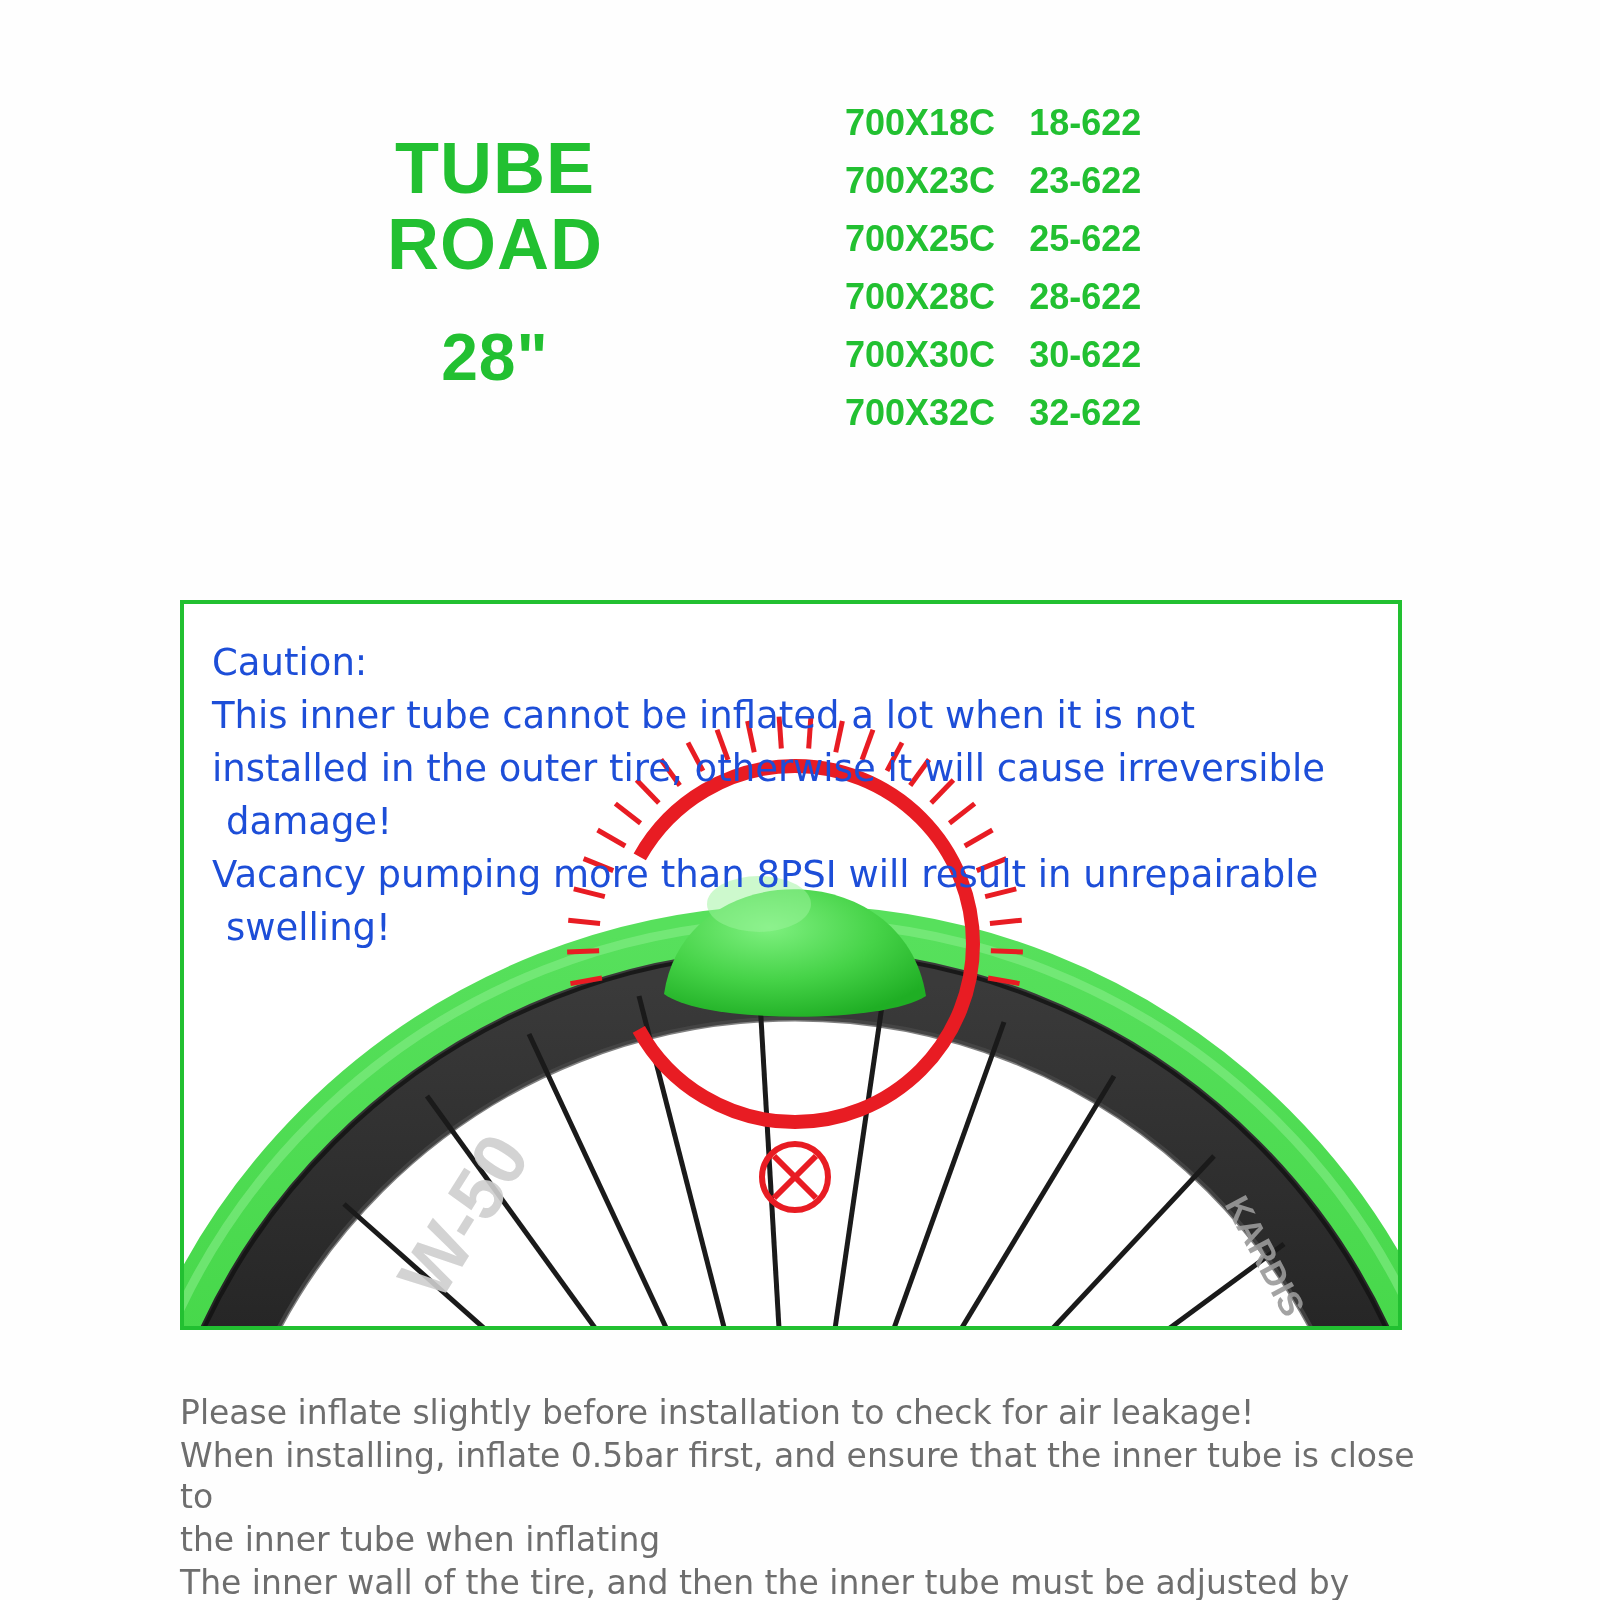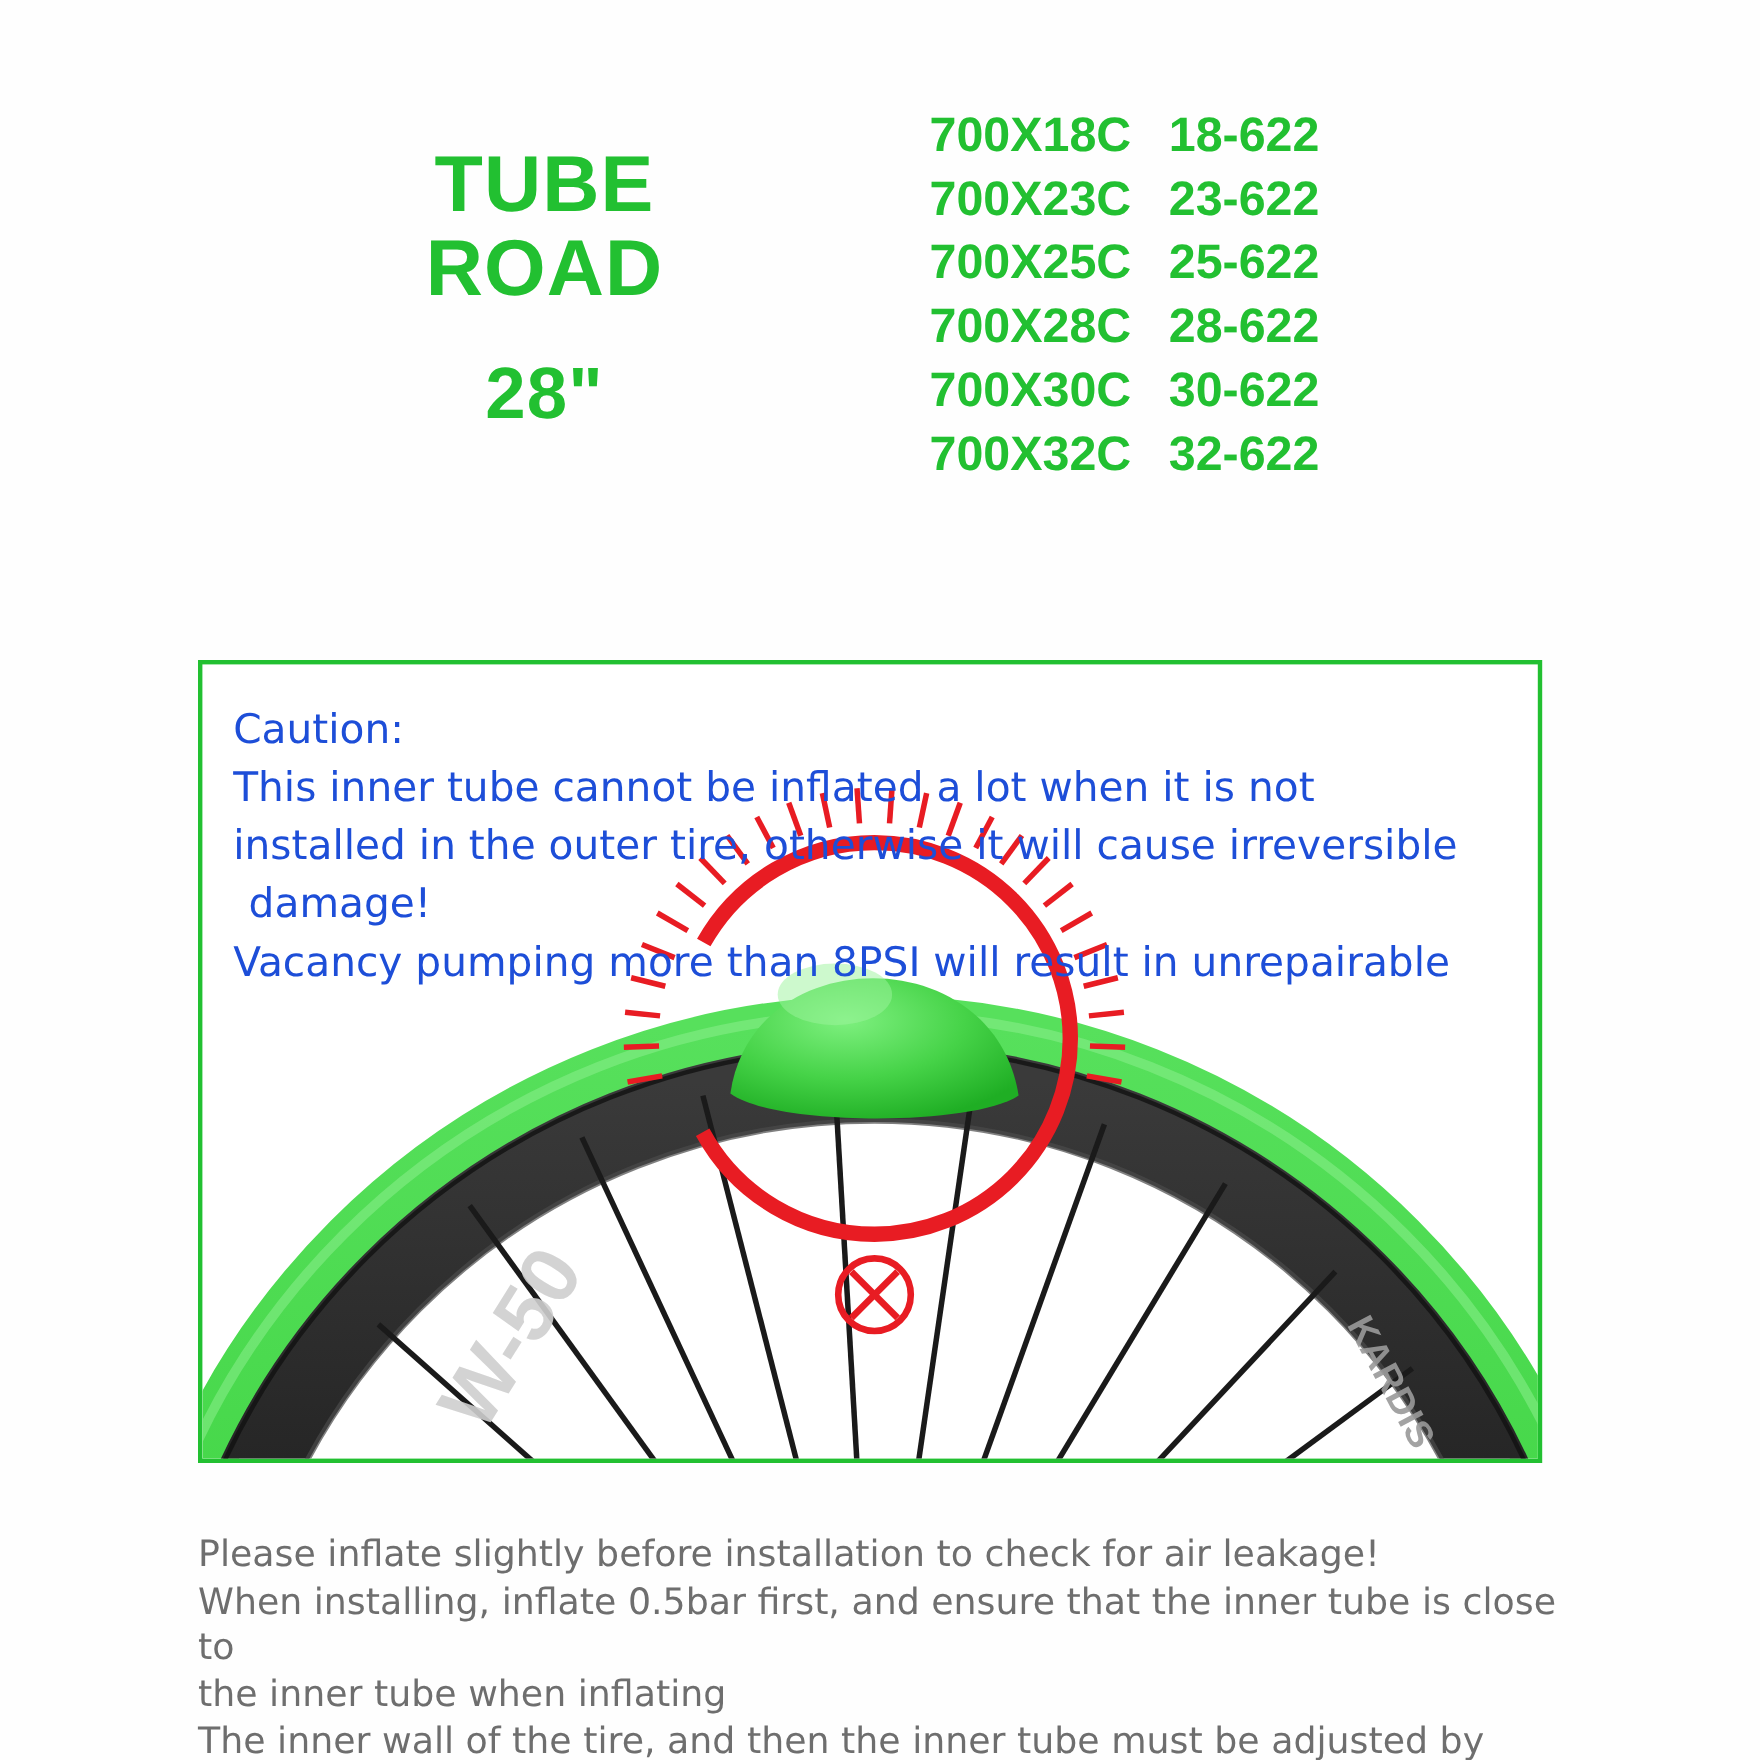--- a/index.html
+++ b/index.html
@@ -58,21 +58,21 @@
     text-align: center;
     width: 420px;
     margin-left: 70px;
     letter-spacing: 1px;
   }
   .spec-table {
     margin-top: 22px;
     border-collapse: collapse;
   }
   .spec-table td {
-    font-size: 44px;
+    font-size: 36px;
     line-height: 58px;
     font-weight: 700;
     color: #22c031;
     padding: 0 0 0 0;
     white-space: nowrap;
   }
   .spec-table td.c1 { padding-right: 34px; }
 
   
   .caution-box {
@@ -262,20 +262,21 @@
         </g>
       </g>
     </svg>
 
     <div class="caution-text">
       <p>Caution:</p>
       <p>This inner tube cannot be inflated a lot when it is not</p>
       <p>installed in the outer tire, otherwise it will cause irreversible</p>
       <p class="indent">damage!</p>
       <p>Vacancy pumping more than 8PSI will result in unrepairable</p>
+      <p class="indent">swelling!</p>
     </div>
   </div>
 
   <div class="bottom-notes">
     <p>Please inflate slightly before installation to check for air leakage!</p>
     <p>When installing, inflate 0.5bar first, and ensure that the inner tube is close to</p>
     <p>the inner tube when inflating</p>
     <p>The inner wall of the tire, and then the inner tube must be adjusted by pressing</p>
   </div>
 

